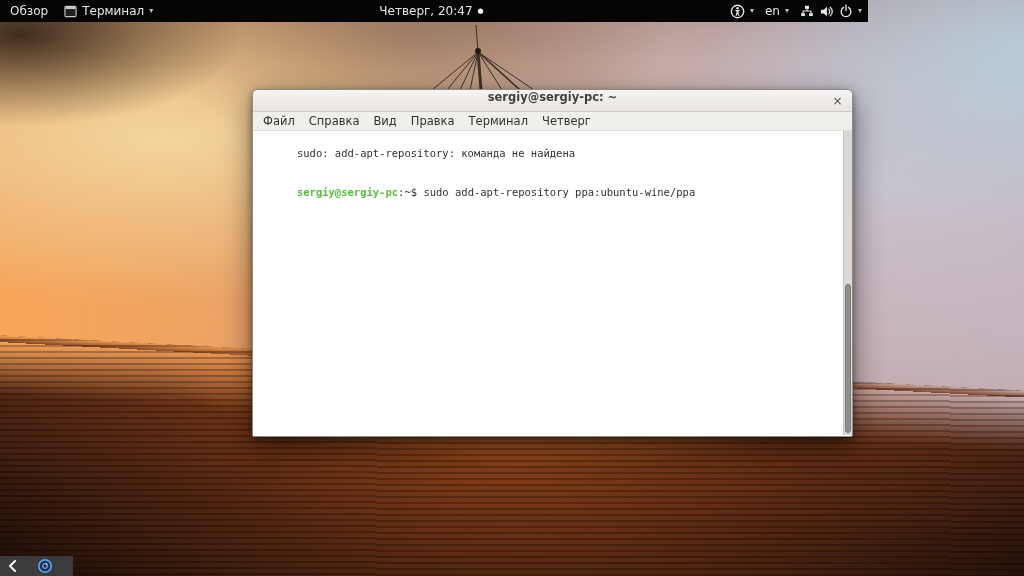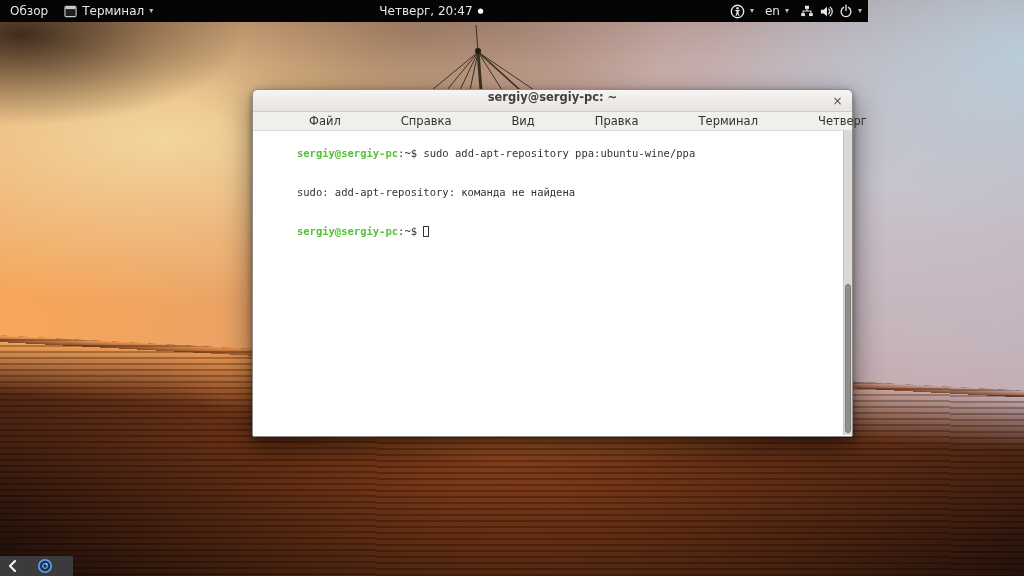--- a/index.html
+++ b/index.html
@@ -52,21 +52,21 @@
   .titlebar { height:22px; border-radius:5px 5px 0 0;
       background:linear-gradient(#f6f5f3, #e7e4e0);
       border-bottom:1px solid #cfccc7; position:relative;
       display:flex; justify-content:center; }
   .title { font-size:11.5px; font-weight:bold; color:#403f3d; }
   .close-btn { position:absolute; right:7px; top:3px; width:15px; height:15px;
       display:flex; align-items:center; justify-content:center;
       font-size:12px; color:#4d4d4d; cursor:default; }
   .menubar { height:19px; background:#f1efec; border-bottom:1px solid #dedbd6;
       display:flex; align-items:center; padding-left:3px; }
-  .menu-item { font-size:11.5px; color:#323232; padding:1px 7px;margin-left:46px; }
+  .menu-item { font-size:11.5px; color:#323232; padding:1px 7px; }
   .term-body { position:relative; height:304px; background:#fff; overflow:hidden;
       font-family:"DejaVu Sans Mono", monospace; font-size:10.5px; line-height:13px;
       color:#2e3436; padding:3px 14px 0 6px; }
   .tline { white-space:pre; }
   .prompt { color:#57c13b; font-weight:bold; }
   .cursor { display:inline-block; width:6px; height:11px; border:1px solid #2e3436;
       margin-left:6px; vertical-align:-2px; }
   .scroll-track { position:absolute; right:0; top:0; bottom:0; width:9px;
       background:#dad7d4; border-left:1px solid #c6c3bf; }
   .scroll-thumb { position:absolute; right:1px; width:6px; top:153px; bottom:2px;
@@ -165,27 +165,24 @@
   <div class="menubar">
     <span class="menu-item">Файл</span>
     <span class="menu-item">Справка</span>
     <span class="menu-item">Вид</span>
     <span class="menu-item">Правка</span>
     <span class="menu-item">Терминал</span>
     <span class="menu-item">Четверг</span>
   </div>
   <div class="term-body">
     <div class="tline">
-      <span class="prompt">sergiy@sergiy-pc</span><span>:~$</span><span> sudo add-apt-repository ppa:ubuntu-wine/ppa</span>
-    </div>
-    <div class="tline">
       <span>sudo: add-apt-repository: команда не найдена</span>
     </div>
     <div class="tline">
-      <span class="prompt">sergiy@sergiy-pc</span><span>:~$</span><span class="cursor"></span>
+      <span class="prompt">sergiy@sergiy-pc</span><span>:~$</span><span> sudo add-apt-repository ppa:ubuntu-wine/ppa</span>
     </div>
     <div class="scroll-track">
       <div class="scroll-thumb"></div>
     </div>
   </div>
 </div>
 
 <div class="nav-overlay">
   <svg class="nav-back" width="11" height="14" viewBox="0 0 11 14">
     <polyline points="8,2 3,7 8,12" fill="none" stroke="#efefef" stroke-width="2.3" stroke-linecap="round" stroke-linejoin="round"></polyline>

